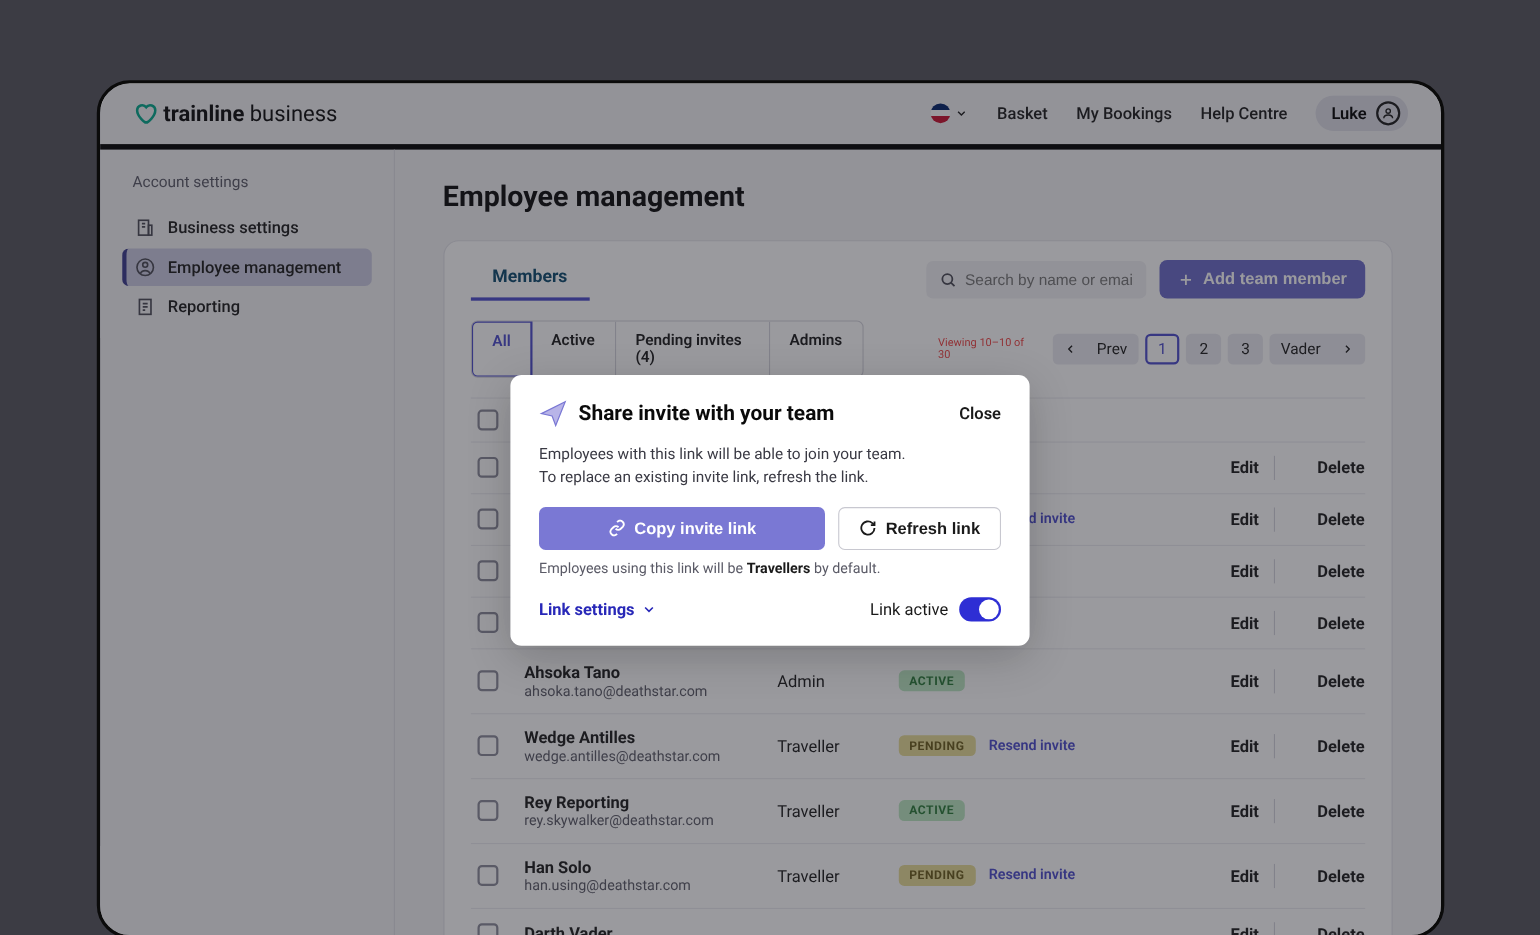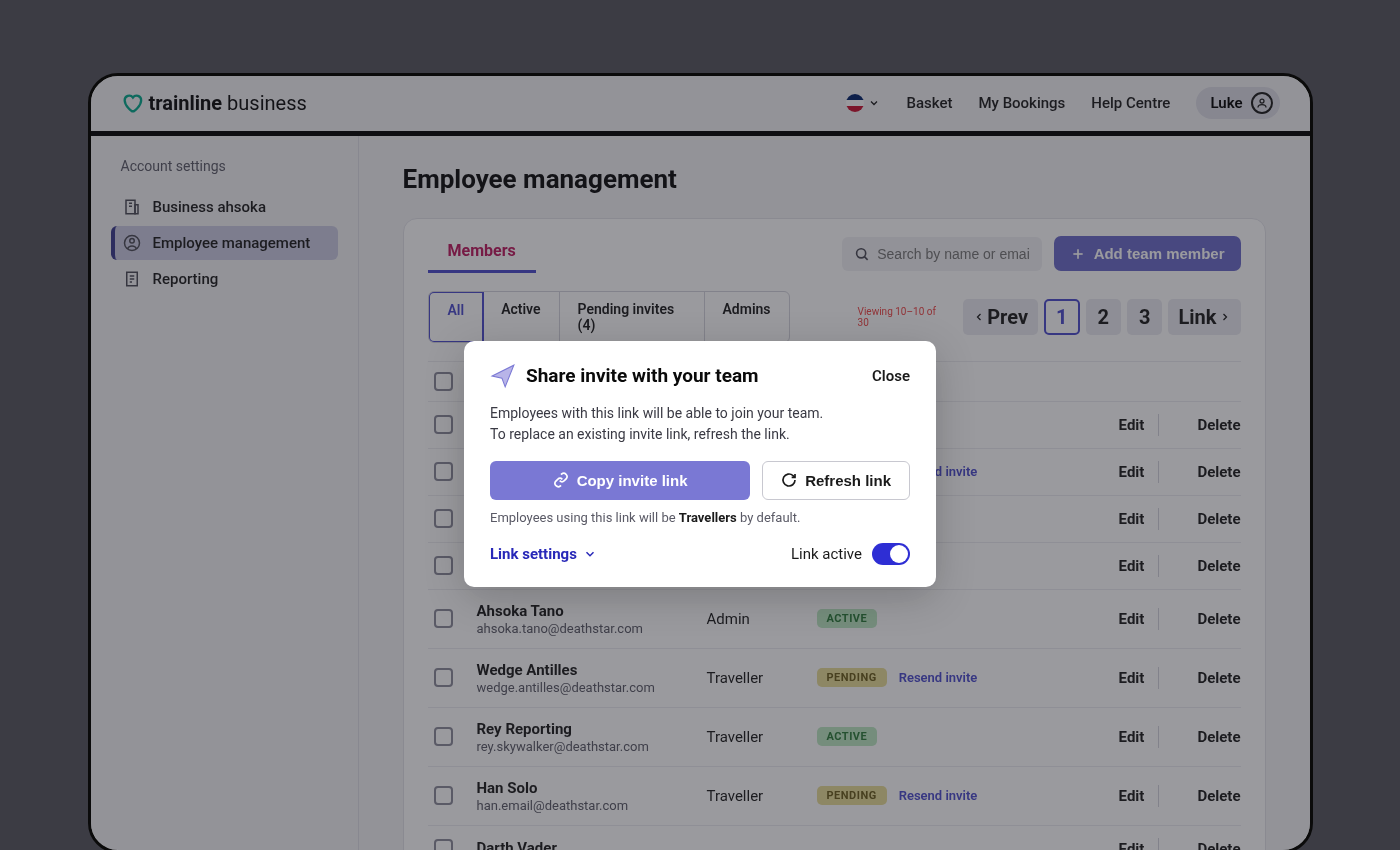--- a/index.html
+++ b/index.html
@@ -20,34 +20,34 @@
 .main { display: flex; height: calc(100% - 60px); }
 .sidebar { width: 268px; border-right: 1px solid #dedee5; padding: 22px 20px; }
 .sidebar-heading { font-size: 14px; color: #5a5a66; margin-bottom: 16px; padding-left: 10px; }
 .sidebar-item { display: flex; align-items: center; gap: 12px; padding: 8px 12px; border-radius: 6px; cursor: pointer; font-size: 15px; color: #1a1a1a; font-weight: 500; margin-bottom: 2px; }
 .sidebar-item.active { background: #cbcbe2; border-left: 4px solid #3a3a8c; padding-left: 8px; }
 .sidebar-icon { width: 18px; height: 18px; color: #4a4a55; flex-shrink: 0; }
 .content { flex: 1; padding: 28px 44px; overflow-y: auto; }
 .page-title { font-size: 26px; font-weight: 700; color: #0a0a0a; margin-bottom: 24px; }
 .card { background: #fff; border: 1px solid #e2e2e8; border-radius: 14px; padding: 16px 24px 0 24px; }
 .card-head { display: flex; align-items: center; gap: 12px; margin-bottom: 18px; }
-.tab-members { font-size: 16px; font-weight: 700; color: #be185d; padding: 6px 20px 10px 20px; border-bottom: 3px solid #4b4bcc; }
+.tab-members { font-size: 16px; font-weight: 700; color: #0c4a6e; padding: 6px 20px 10px 20px; border-bottom: 3px solid #4b4bcc; }
 .card-head-spacer { flex: 1; }
 .search { display: flex; align-items: center; gap: 8px; background: #f1f1f4; border-radius: 6px; padding: 8px 12px; width: 200px; }
 .search input { border: none; background: transparent; outline: none; font-size: 14px; color: #5a5a66; width: 100%; }
 .btn-primary { display: flex; align-items: center; gap: 8px; background: #6a6ac8; color: #fff; font-weight: 600; padding: 9px 16px; border-radius: 7px; border: none; font-size: 15px; cursor: pointer; }
 .filters-row { display: flex; align-items: center; gap: 16px; margin-bottom: 18px; }
 .filter-tabs { display: flex; border: 1px solid #d4d4dc; border-radius: 6px; overflow: hidden; }
 .filter-tab { padding: 9px 18px; font-size: 14px; font-weight: 600; color: #1a1a1a; cursor: pointer; border-right: 1px solid #d4d4dc; }
 .filter-tab:last-child { border-right: none; }
 .filter-tab.active { color: #4b4bcc; border: 2px solid #4b4bcc; margin: -1px; border-radius: 6px 0 0 6px; }
 .filters-spacer { flex: 1; }
 .viewing { font-size: 10px; color: #ef4444; margin-left: 36px; }
 .pagination { display: flex; gap: 6px; }
-.page-btn { padding: 6px 10px; background: #eaeaf0; border-radius: 5px; font-size: 20px; font-weight: 700; color: #1a1a1a; cursor: pointer; display: flex; align-items: center; gap: 2px; }
+.page-btn { padding: 6px 10px; background: #eaeaf0; border-radius: 5px; font-size: 14px; font-weight: 400; color: #1a1a1a; cursor: pointer; display: flex; align-items: center; gap: 18px; }
 .page-btn.num { padding: 6px 12px; }
 .page-btn.current { background: transparent; border: 2px solid #4b4bcc; color: #4b4bcc; padding: 4px 10px; }
 .table-row { display: flex; align-items: center; padding: 12px 0; border-top: 1px solid #ececf0; }
 .table-row.head { padding: 10px 0; }
 .chk { width: 19px; height: 19px; border: 2px solid #8a8a99; border-radius: 4px; margin-right: 24px; margin-left: 6px; flex-shrink: 0; }
 .col-name { width: 230px; flex-shrink: 0; }
 .col-name .nm { font-size: 15px; font-weight: 700; color: #1a1a1a; }
 .col-name .em { font-size: 13px; color: #5a5a66; margin-top: 1px; }
 .col-role { width: 110px; font-size: 15px; color: #1a1a1a; flex-shrink: 0; }
 .col-status { width: 170px; display: flex; align-items: center; gap: 12px; flex-shrink: 0; }
@@ -119,21 +119,21 @@
       <div class="sidebar-heading">Account settings</div>
       <div class="sidebar-item">
         <span class="sidebar-icon">
           <svg width="18" height="18" viewBox="0 0 24 24" fill="none" stroke="currentColor" stroke-width="2">
               <rect x="4" y="3" width="12" height="18"></rect>
               <rect x="16" y="9" width="4" height="12"></rect>
               <line x1="8" y1="7" x2="12" y2="7"></line>
               <line x1="8" y1="11" x2="12" y2="11"></line>
             </svg>
         </span>
-        <span>Business ahsoka</span>
+        <span>Business settings</span>
       </div>
       <div class="sidebar-item active">
         <span class="sidebar-icon">
           <svg width="18" height="18" viewBox="0 0 24 24" fill="none" stroke="currentColor" stroke-width="2">
               <circle cx="12" cy="12" r="10"></circle>
               <circle cx="12" cy="9" r="3"></circle>
               <path d="M6 20c1-3 3.5-4 6-4s5 1 6 4"></path>
             </svg>
         </span>
         <span>Employee management</span>
@@ -187,21 +187,21 @@
             <div class="page-btn">
               <svg width="12" height="12" viewBox="0 0 24 24" fill="none" stroke="#1a1a1a" stroke-width="2.5">
                   <path d="M15 18l-6-6 6-6"></path>
                 </svg>
               <span>Prev</span>
             </div>
             <div class="page-btn num current">1</div>
             <div class="page-btn num">2</div>
             <div class="page-btn num">3</div>
             <div class="page-btn">
-              <span>Link</span>
+              <span>Vader</span>
               <svg width="12" height="12" viewBox="0 0 24 24" fill="none" stroke="#1a1a1a" stroke-width="2.5">
                   <path d="M9 18l6-6-6-6"></path>
                 </svg>
             </div>
           </div>
         </div>
 
         <div id="table-body">
             <div class="table-row head">
               <div class="chk"></div>
@@ -317,21 +317,21 @@
               <div class="col-actions">
                 <span class="action-link">Edit</span>
                 <span class="divider"></span>
                 <span class="action-link">Delete</span>
               </div>
             </div>
             <div class="table-row">
               <div class="chk"></div>
               <div class="col-name">
                 <div class="nm">Han Solo</div>
-                <div class="em">han.email@deathstar.com</div>
+                <div class="em">han.using@deathstar.com</div>
               </div>
               <div class="col-role">Traveller</div>
               <div class="col-status">
                 <span class="badge pending">PENDING</span>
                 <span class="resend">Resend invite</span>
               </div>
               <div class="col-actions">
                 <span class="action-link">Edit</span>
                 <span class="divider"></span>
                 <span class="action-link">Delete</span>

